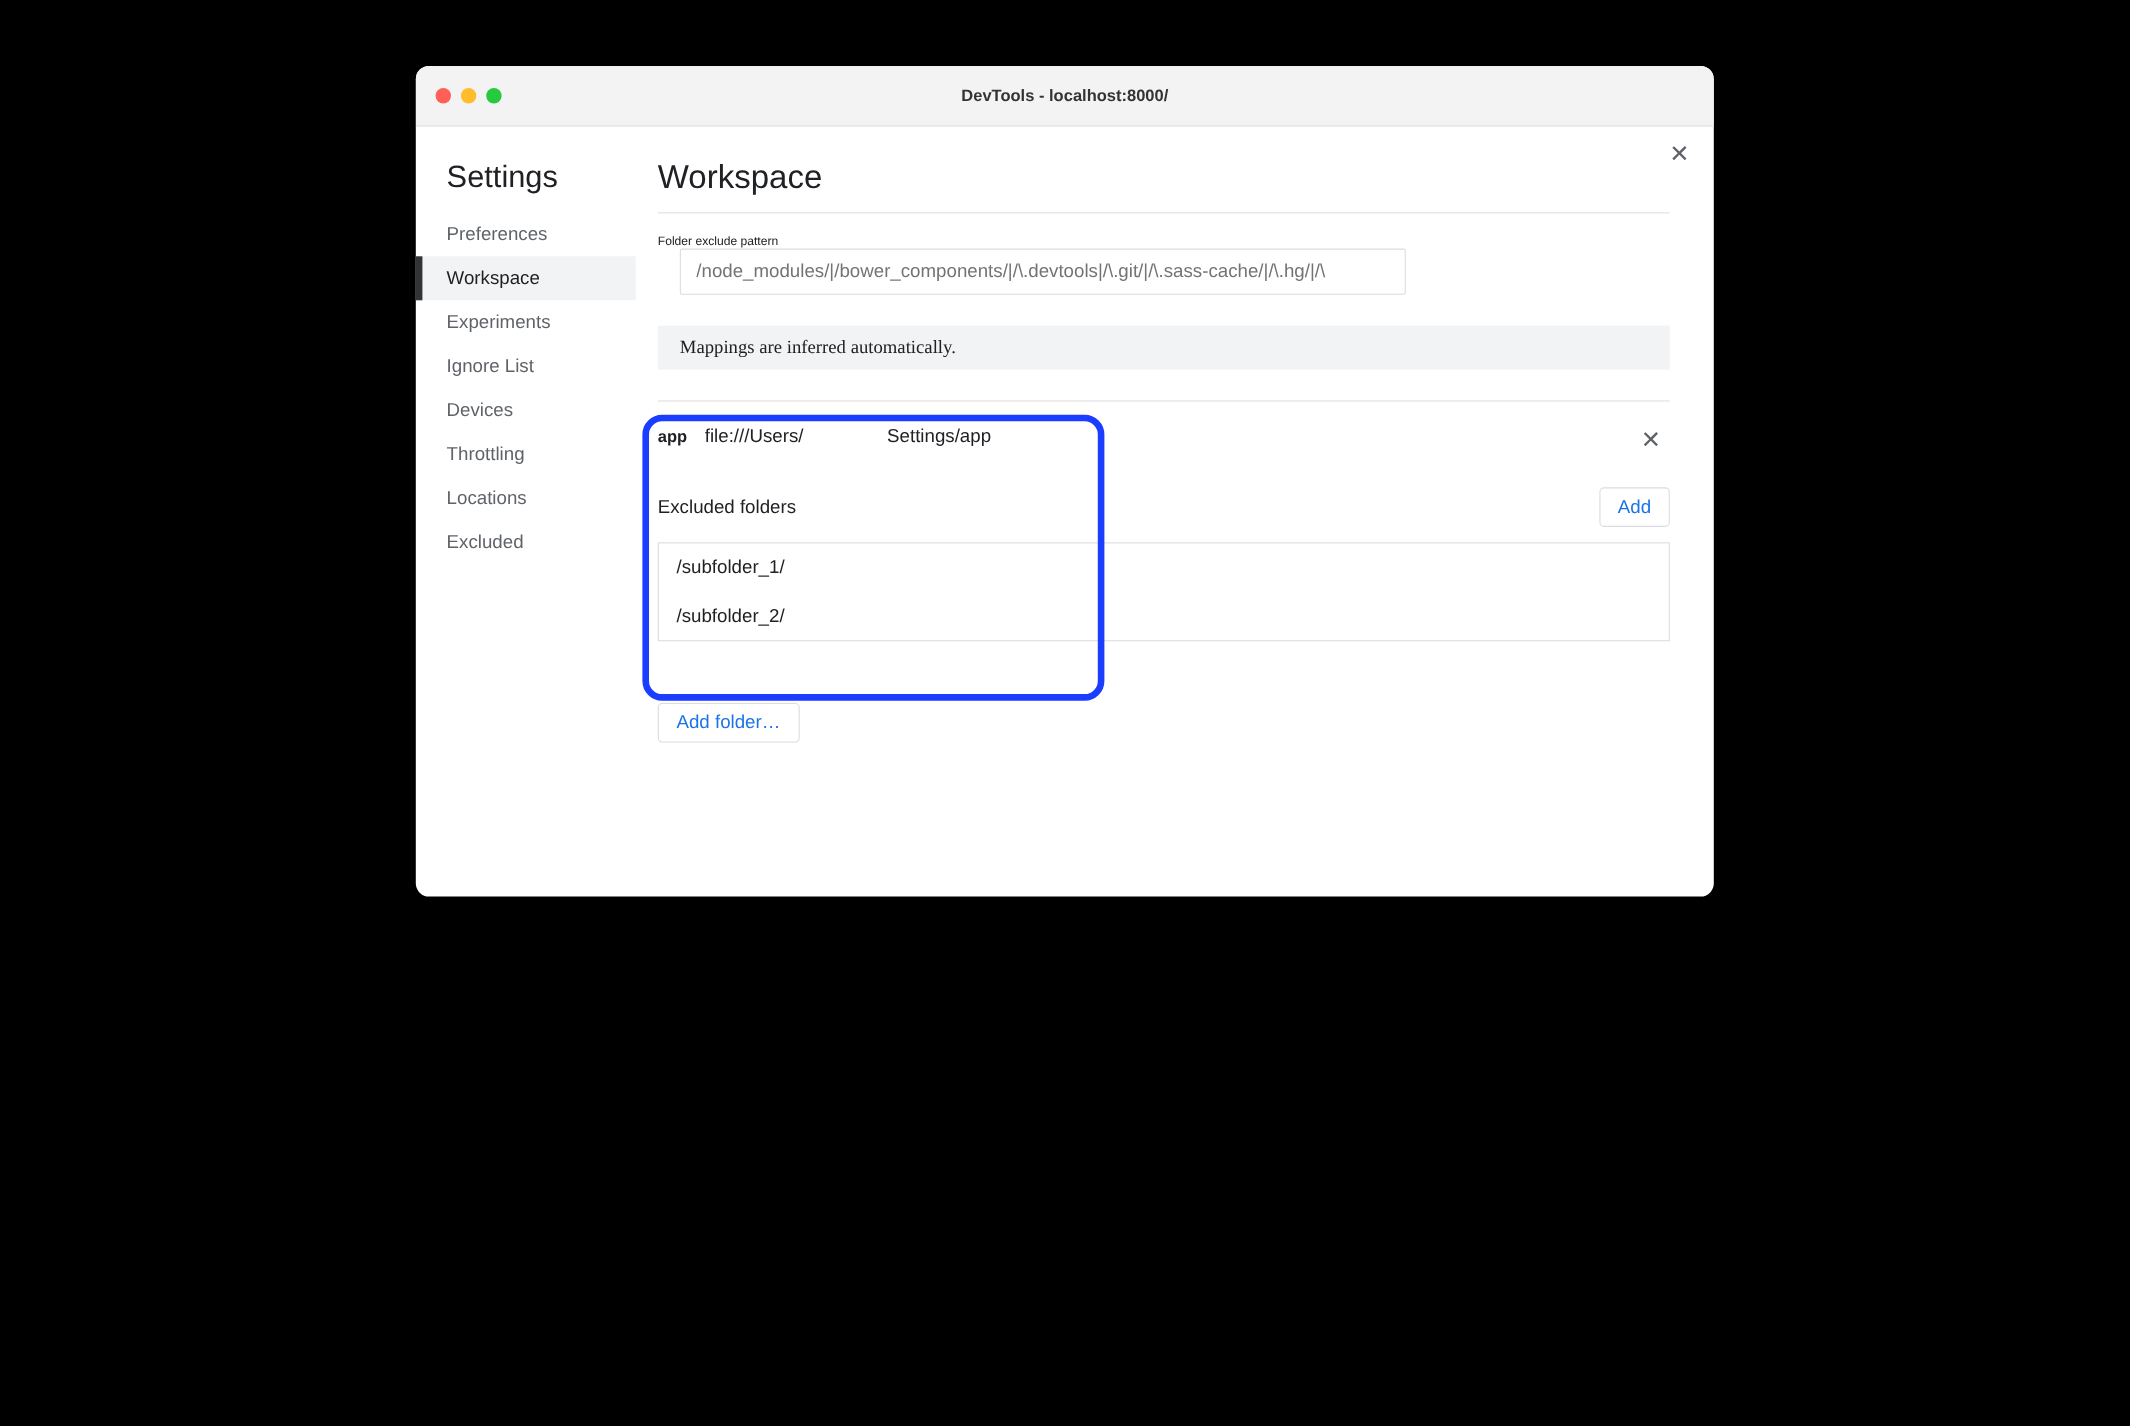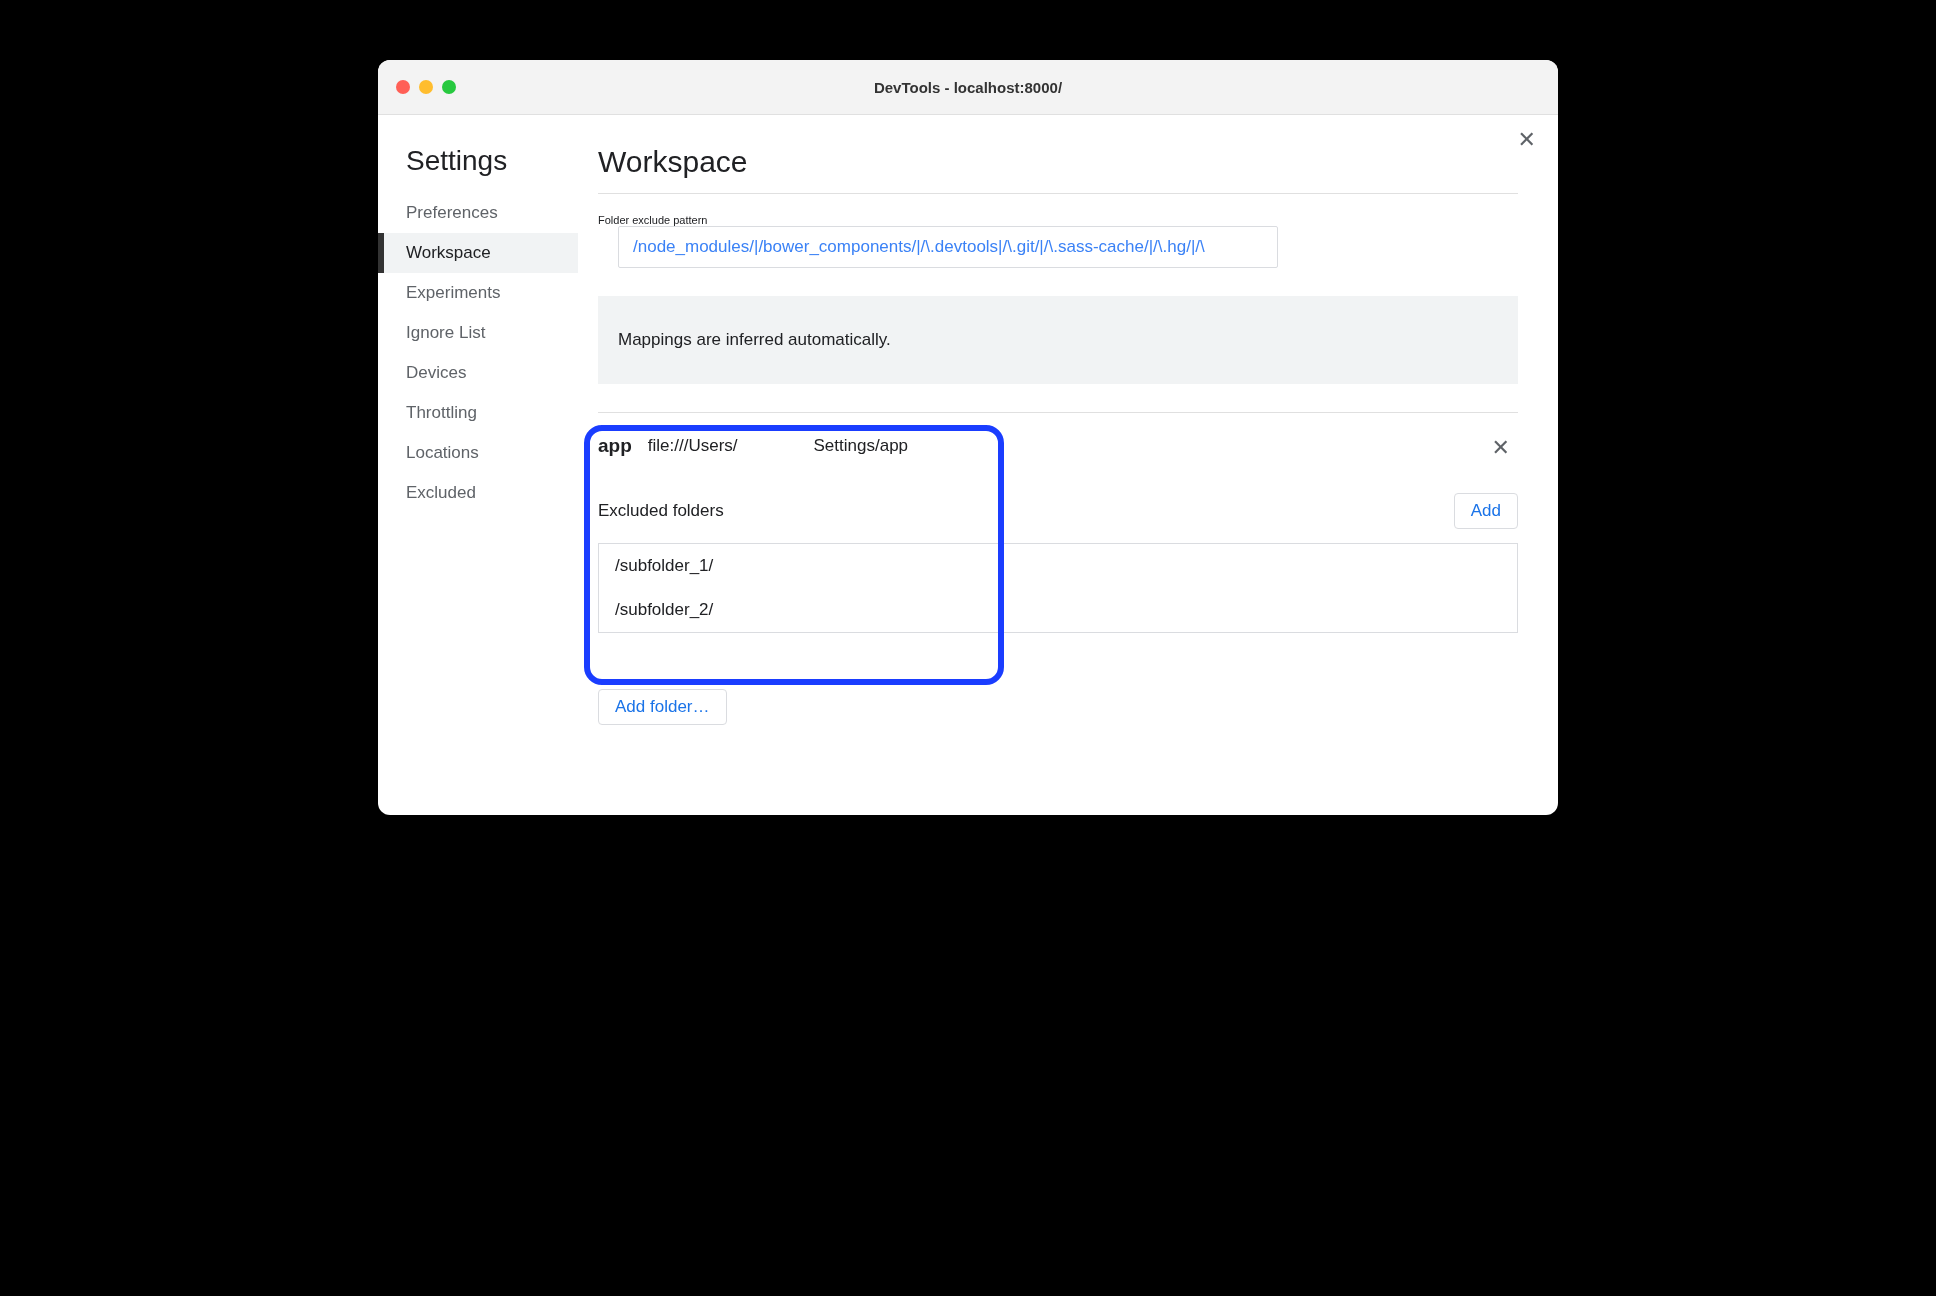--- a/index.html
+++ b/index.html
@@ -104,29 +104,30 @@
       font-size: 11px;
       color: #202124;
     }
     .text-input {
       width: 660px;
       padding: 10px 14px;
       font-size: 17px;
       border: 1px solid #dadce0;
       border-radius: 2px;
       margin-left: 20px;
-      color: #3b82f6;
+      color: #737373;
       font-family: inherit;
     }
     .info-box {
       background: #f1f3f4;
-      padding: 34px 20px;
+      padding: 10px 20px;
       margin-top: 28px;
       font-size: 17px;
       color: #202124;
+      font-family: Liberation Serif, serif;
     }
     .divider {
       border-top: 1px solid #e0e0e0;
       margin-top: 28px;
     }
     .folder-section {
       position: relative;
       margin-top: 22px;
     }
     .highlight-box {
@@ -139,21 +140,21 @@
       border-radius: 18px;
       pointer-events: none;
       z-index: 5;
     }
     .folder-header {
       display: flex;
       align-items: center;
       position: relative;
     }
     .folder-name {
-      font-size: 19px;
+      font-size: 15px;
       font-weight: 700;
       color: #202124;
       margin-right: 16px;
     }
     .folder-path {
       font-size: 17px;
       color: #202124;
       display: flex;
       gap: 76px;
     }

